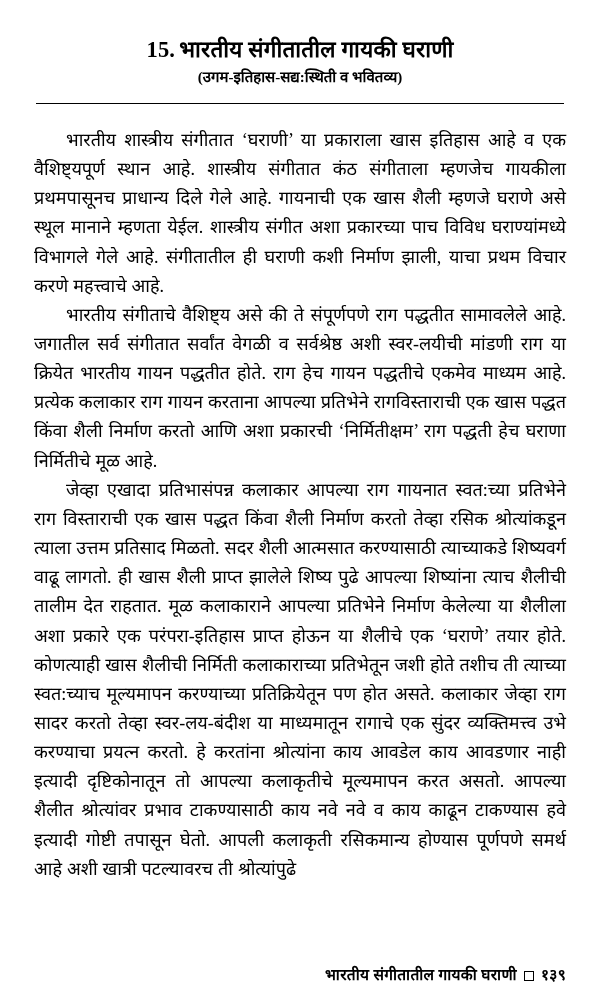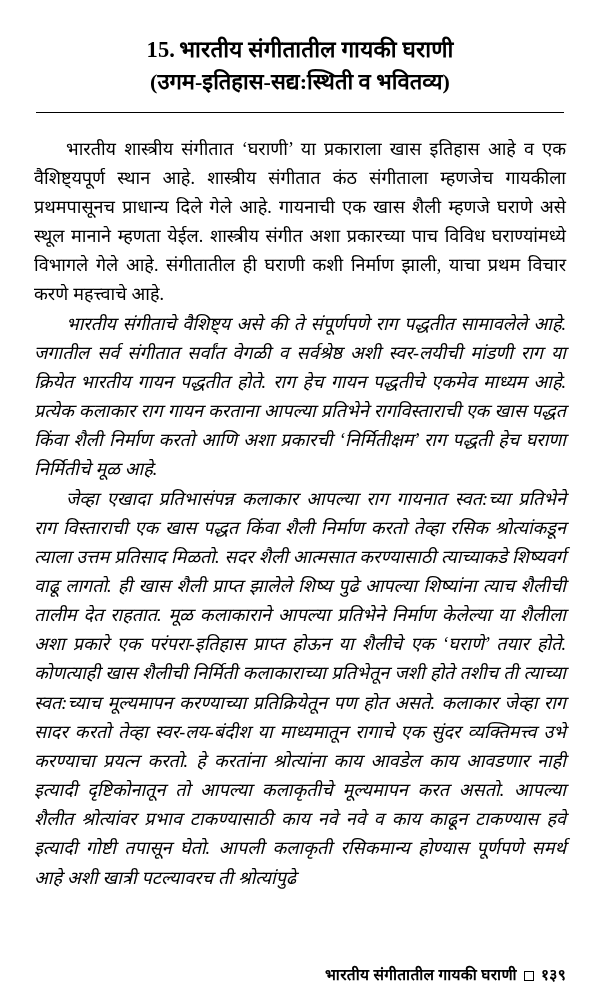--- a/index.html
+++ b/index.html
@@ -31,21 +31,21 @@
     font-weight: bold;
     letter-spacing: 0.2px;
     line-height: 1.25;
     white-space: nowrap;
   }
   .title-num {
     display: inline-block;
     margin-right: 4px;
   }
   .title-line-2 {
-    font-size: 22px;
+    font-size: 15px;
     font-weight: bold;
     margin-top: 4px;
     line-height: 1.25;
     white-space: nowrap;
   }
   .rule {
     border: 0;
     border-top: 1.6px solid #000;
     margin: 16px 2px 22px 2px;
   }
@@ -53,21 +53,20 @@
     margin: 0;
     font-size: 18px;
     line-height: 1.62;
     text-align: justify;
     text-justify: inter-word;
     text-indent: 32px;
     word-spacing: 0.5px;
   }
   .body-text p + p {
     margin-top: 0;
-    font-style: italic;
   }
   .footer {
     position: absolute;
     left: 42px;
     right: 34px;
     bottom: 18px;
     text-align: right;
     font-size: 15.5px;
     font-weight: bold;
     letter-spacing: 0.3px;

